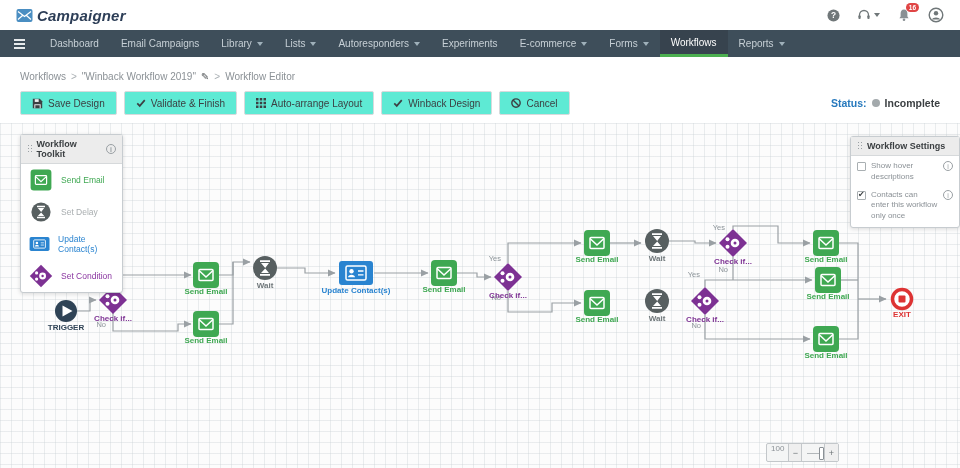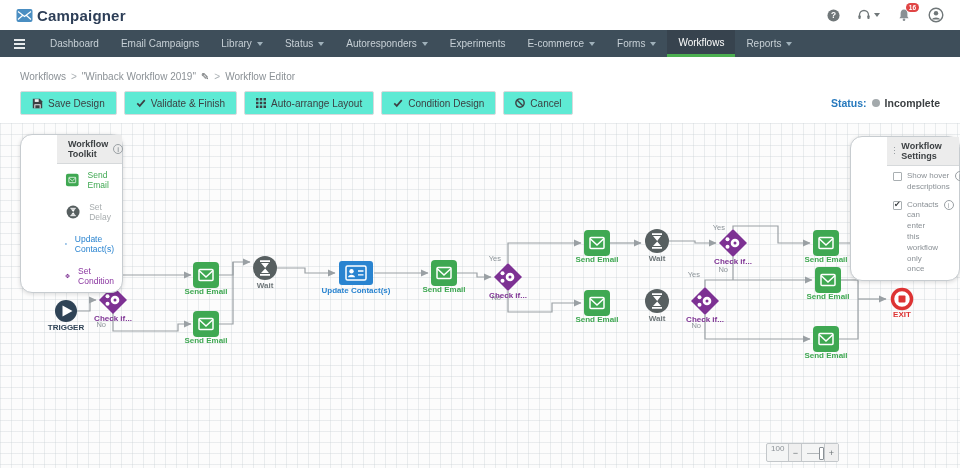--- a/index.html
+++ b/index.html
@@ -3,21 +3,21 @@
 <meta charset="utf-8">
 <style>
   * { margin:0; padding:0; box-sizing:border-box; }
   html,body { width:960px; height:468px; overflow:hidden; background:#fff;
     font-family:"Liberation Sans","DejaVu Sans",sans-serif; }
   .app { position:relative; width:960px; height:468px; }
 
   
   .hdr { height:30px; display:flex; align-items:center; justify-content:space-between; padding:0 16px; background:#fff; }
   .logo { display:flex; align-items:center; gap:4px; cursor:pointer; }
-  .logo-text { font-size:15px; font-weight:bold; color:#2d3e57; letter-spacing:.2px; }
+  .logo-text { font-size:15px; font-weight:bold; color:#2d3e57; letter-spacing:.2px;font-style:italic; }
   .hdr-icons { display:flex; align-items:center; gap:17px; }
   .hicon { position:relative; display:flex; align-items:center; cursor:pointer; }
   .caret-s { width:0; height:0; border-left:3px solid transparent; border-right:3px solid transparent; border-top:4px solid #707779; margin-left:3px; }
   .badge { position:absolute; top:-5px; right:-8px; background:#e04545; color:#fff; font-size:6.5px; font-weight:bold; border-radius:6px; padding:1px 3px; line-height:1.1; }
 
   
   .nav { height:27px; background:#3e4e5a; display:flex; align-items:stretch; }
   .burger { display:flex; flex-direction:column; justify-content:center; gap:2px; padding:0 14px; cursor:pointer; }
   .burger span { width:11px; height:2px; background:#e6eaec; }
   .nav-items { display:flex; align-items:stretch; }
@@ -43,21 +43,21 @@
   
   .canvas { position:absolute; left:0; top:123px; right:0; bottom:0; background-color:#fcfcfc;
     background-image:linear-gradient(to right, rgba(203,210,214,.38) 1px, transparent 1px),
                      linear-gradient(to bottom, rgba(203,210,214,.38) 1px, transparent 1px);
     background-size:11px 11px; }
   #flow-svg { position:absolute; left:0; top:0; }
   .branch { font-size:7.5px; fill:#8b9398; }
   .nlabel { font-size:8px; font-weight:bold; }
 
   
-  .panel { position:absolute; background:#fff; border:1px solid #c7ccd0; border-radius:12px; box-shadow:0 1px 4px rgba(0,0,0,.14);padding-left:36px; }
+  .panel { position:absolute; background:#fff; border:1px solid #c7ccd0; border-radius:3px; box-shadow:0 1px 4px rgba(0,0,0,.14); }
   .panel-h { display:flex; align-items:center; gap:5px; background:#ececec; border-bottom:1px solid #d6d9db;
     padding:4px 6px; font-size:9px; font-weight:bold; color:#3c4043; cursor:move; }
   .drag { width:5px; height:10px; background-image:radial-gradient(#9aa0a4 34%, transparent 36%); background-size:3px 3px; }
   .info { width:10px; height:10px; min-width:10px; border:1px solid #9aa0a4; border-radius:50%; color:#9aa0a4;
     font-size:7px; line-height:9px; text-align:center; font-style:normal; cursor:pointer; }
   .info::after { content:"i"; }
   .toolkit { left:20px; top:11px; width:103px; }
   .toolkit .panel-h .info { margin-left:auto; }
   .tk-row { display:flex; align-items:center; gap:8px; padding:4px 8px; cursor:grab; }
   .tk-row .lbl { font-size:8.5px; line-height:1.2; }
@@ -134,21 +134,21 @@
           <span>Dashboard</span>
         </div>
         <div class="nav-item">
           <span>Email Campaigns</span>
         </div>
         <div class="nav-item">
           <span>Library</span>
           <i class="caret"></i>
         </div>
         <div class="nav-item">
-          <span>Status</span>
+          <span>Lists</span>
           <i class="caret"></i>
         </div>
         <div class="nav-item">
           <span>Autoresponders</span>
           <i class="caret"></i>
         </div>
         <div class="nav-item">
           <span>Experiments</span>
         </div>
         <div class="nav-item">
@@ -208,21 +208,21 @@
                 <rect x="4.5" y="9" width="3" height="3"></rect>
                 <rect x="9" y="9" width="3" height="3"></rect>
               </g>
             </svg>
           <span>Auto-arrange Layout</span>
         </button>
         <button class="tbtn">
           <svg width="10" height="10" viewBox="0 0 12 12">
               <path d="M1.5 6.5 L4.5 9.5 L10.5 2.5" stroke="#3c4043" stroke-width="2" fill="none"></path>
             </svg>
-          <span>Condition Design</span>
+          <span>Winback Design</span>
         </button>
         <button class="tbtn">
           <svg width="10" height="10" viewBox="0 0 12 12">
               <circle cx="6" cy="6" r="5" fill="none" stroke="#3c4043" stroke-width="1.7"></circle>
               <path d="M2.7 2.7 L9.3 9.3" stroke="#3c4043" stroke-width="1.7"></path>
             </svg>
           <span>Cancel</span>
         </button>
       </div>
       <div class="status">

